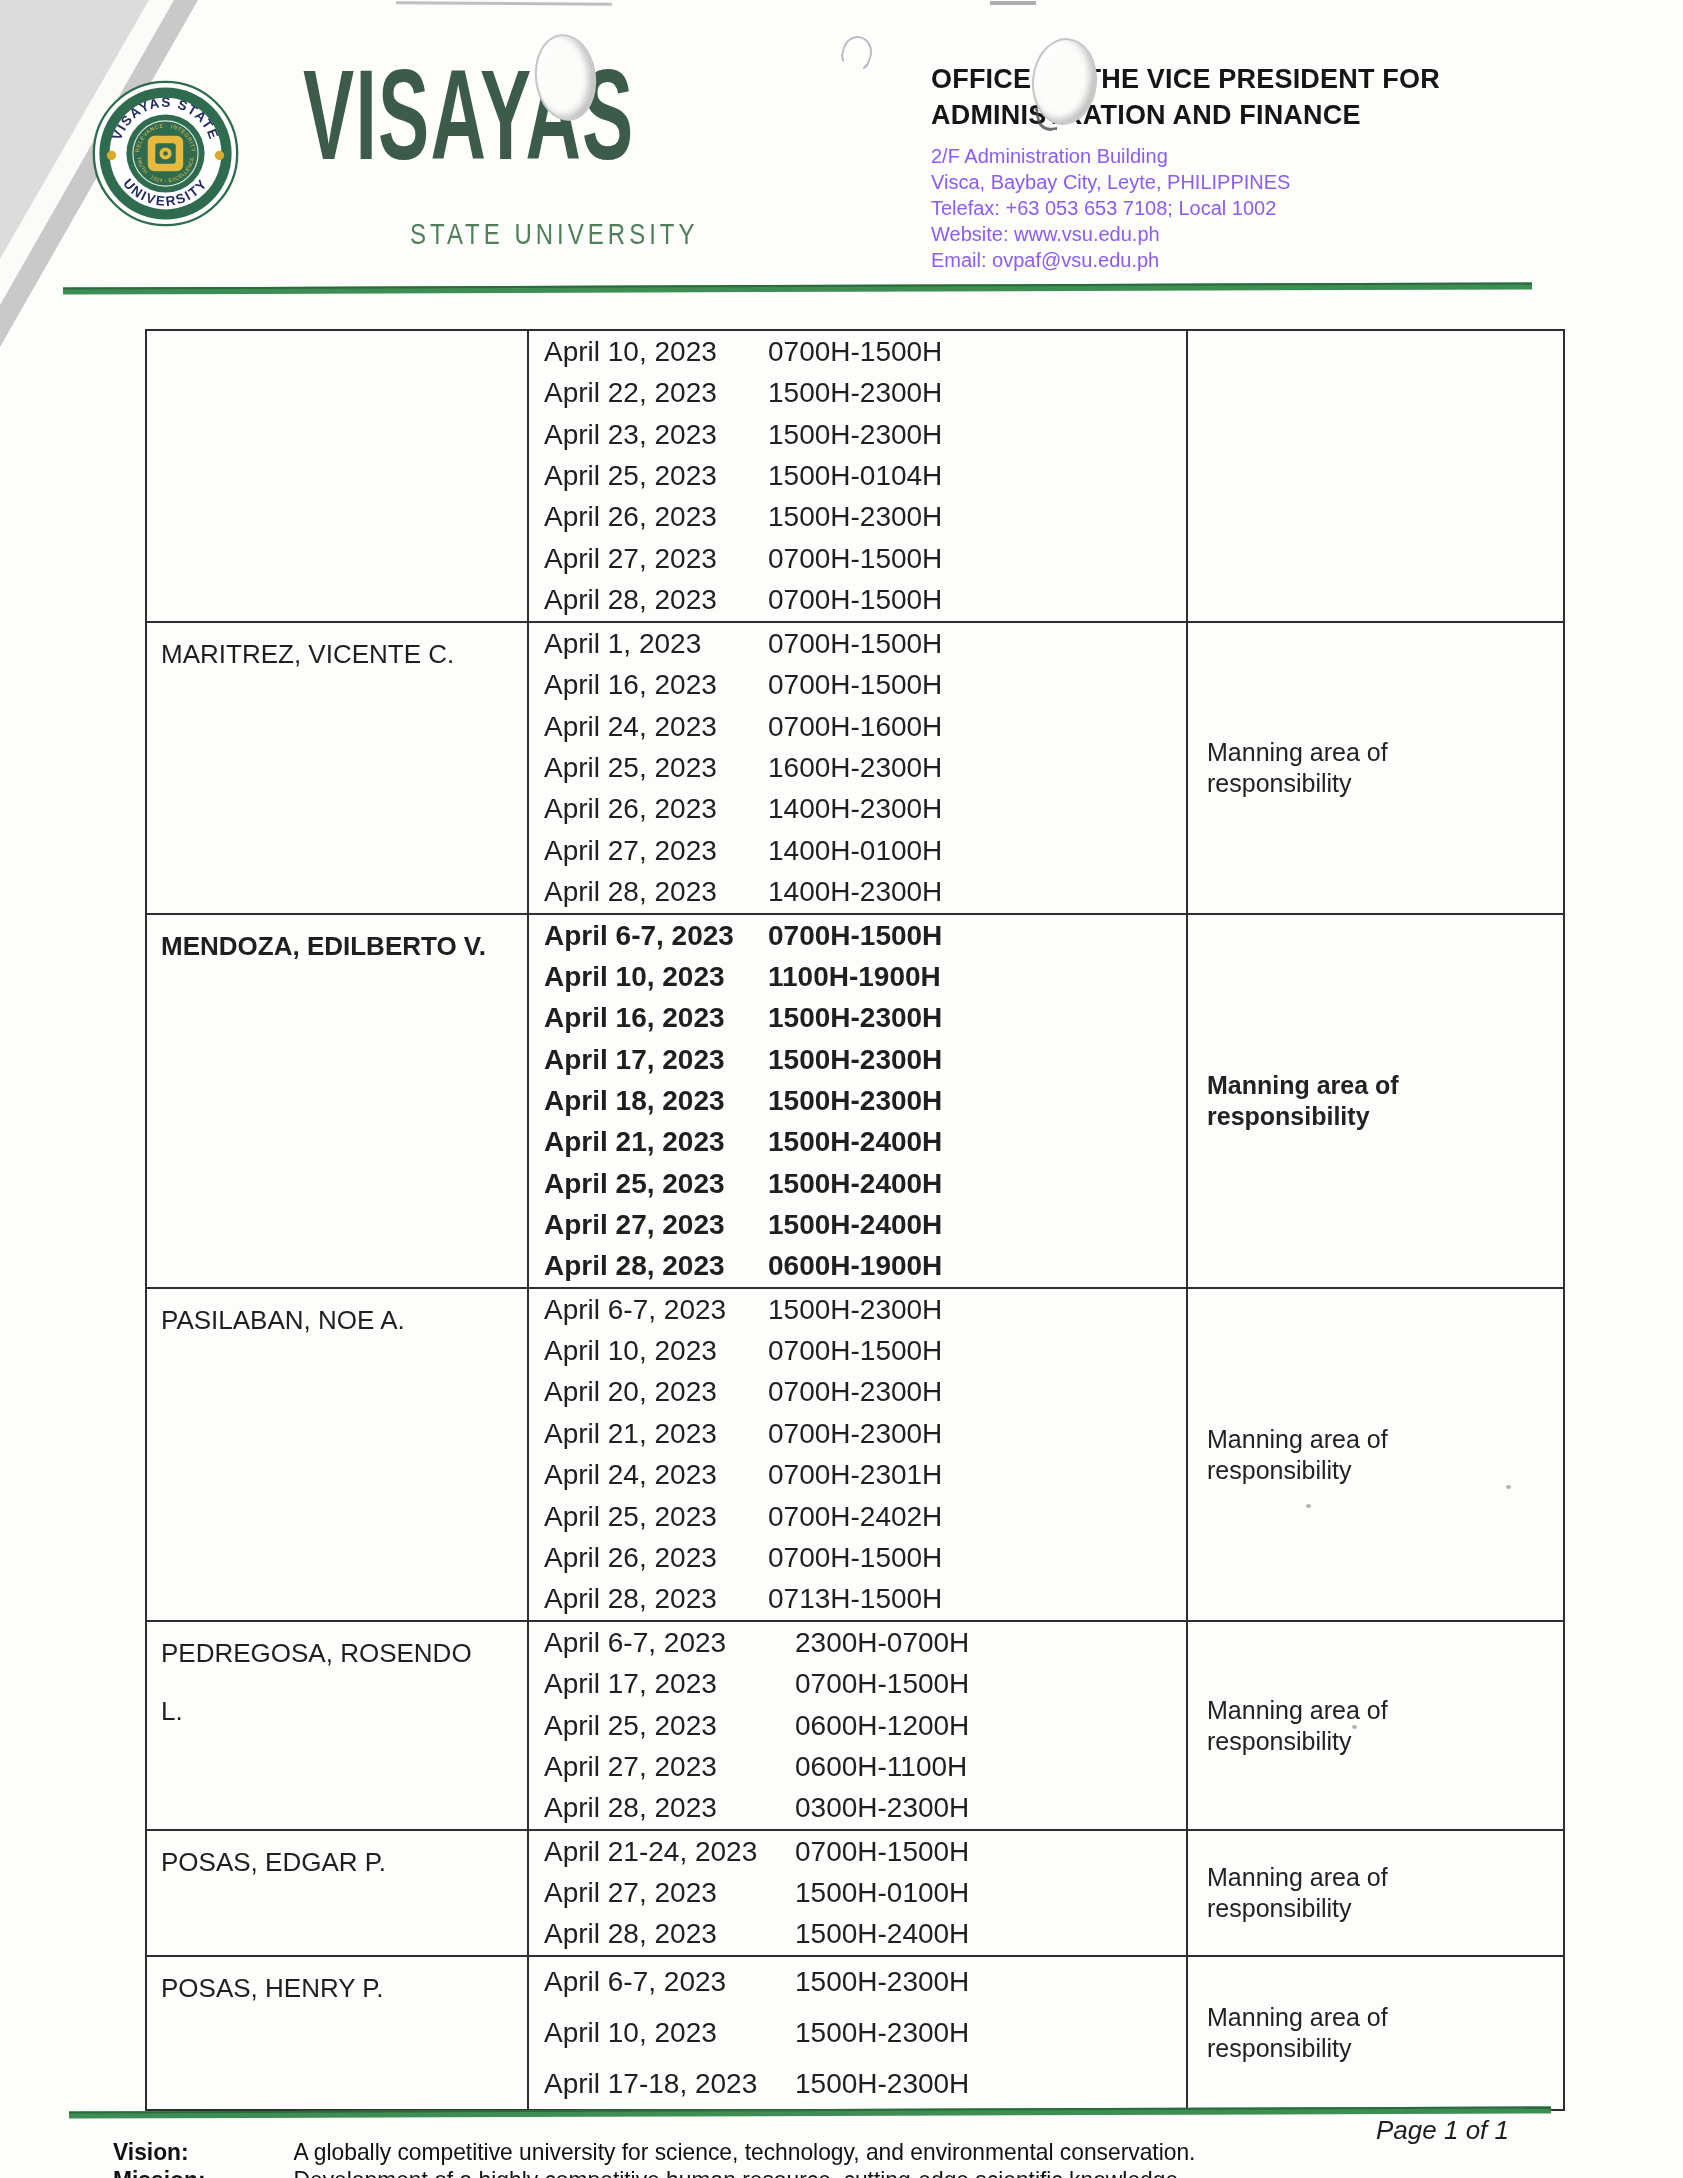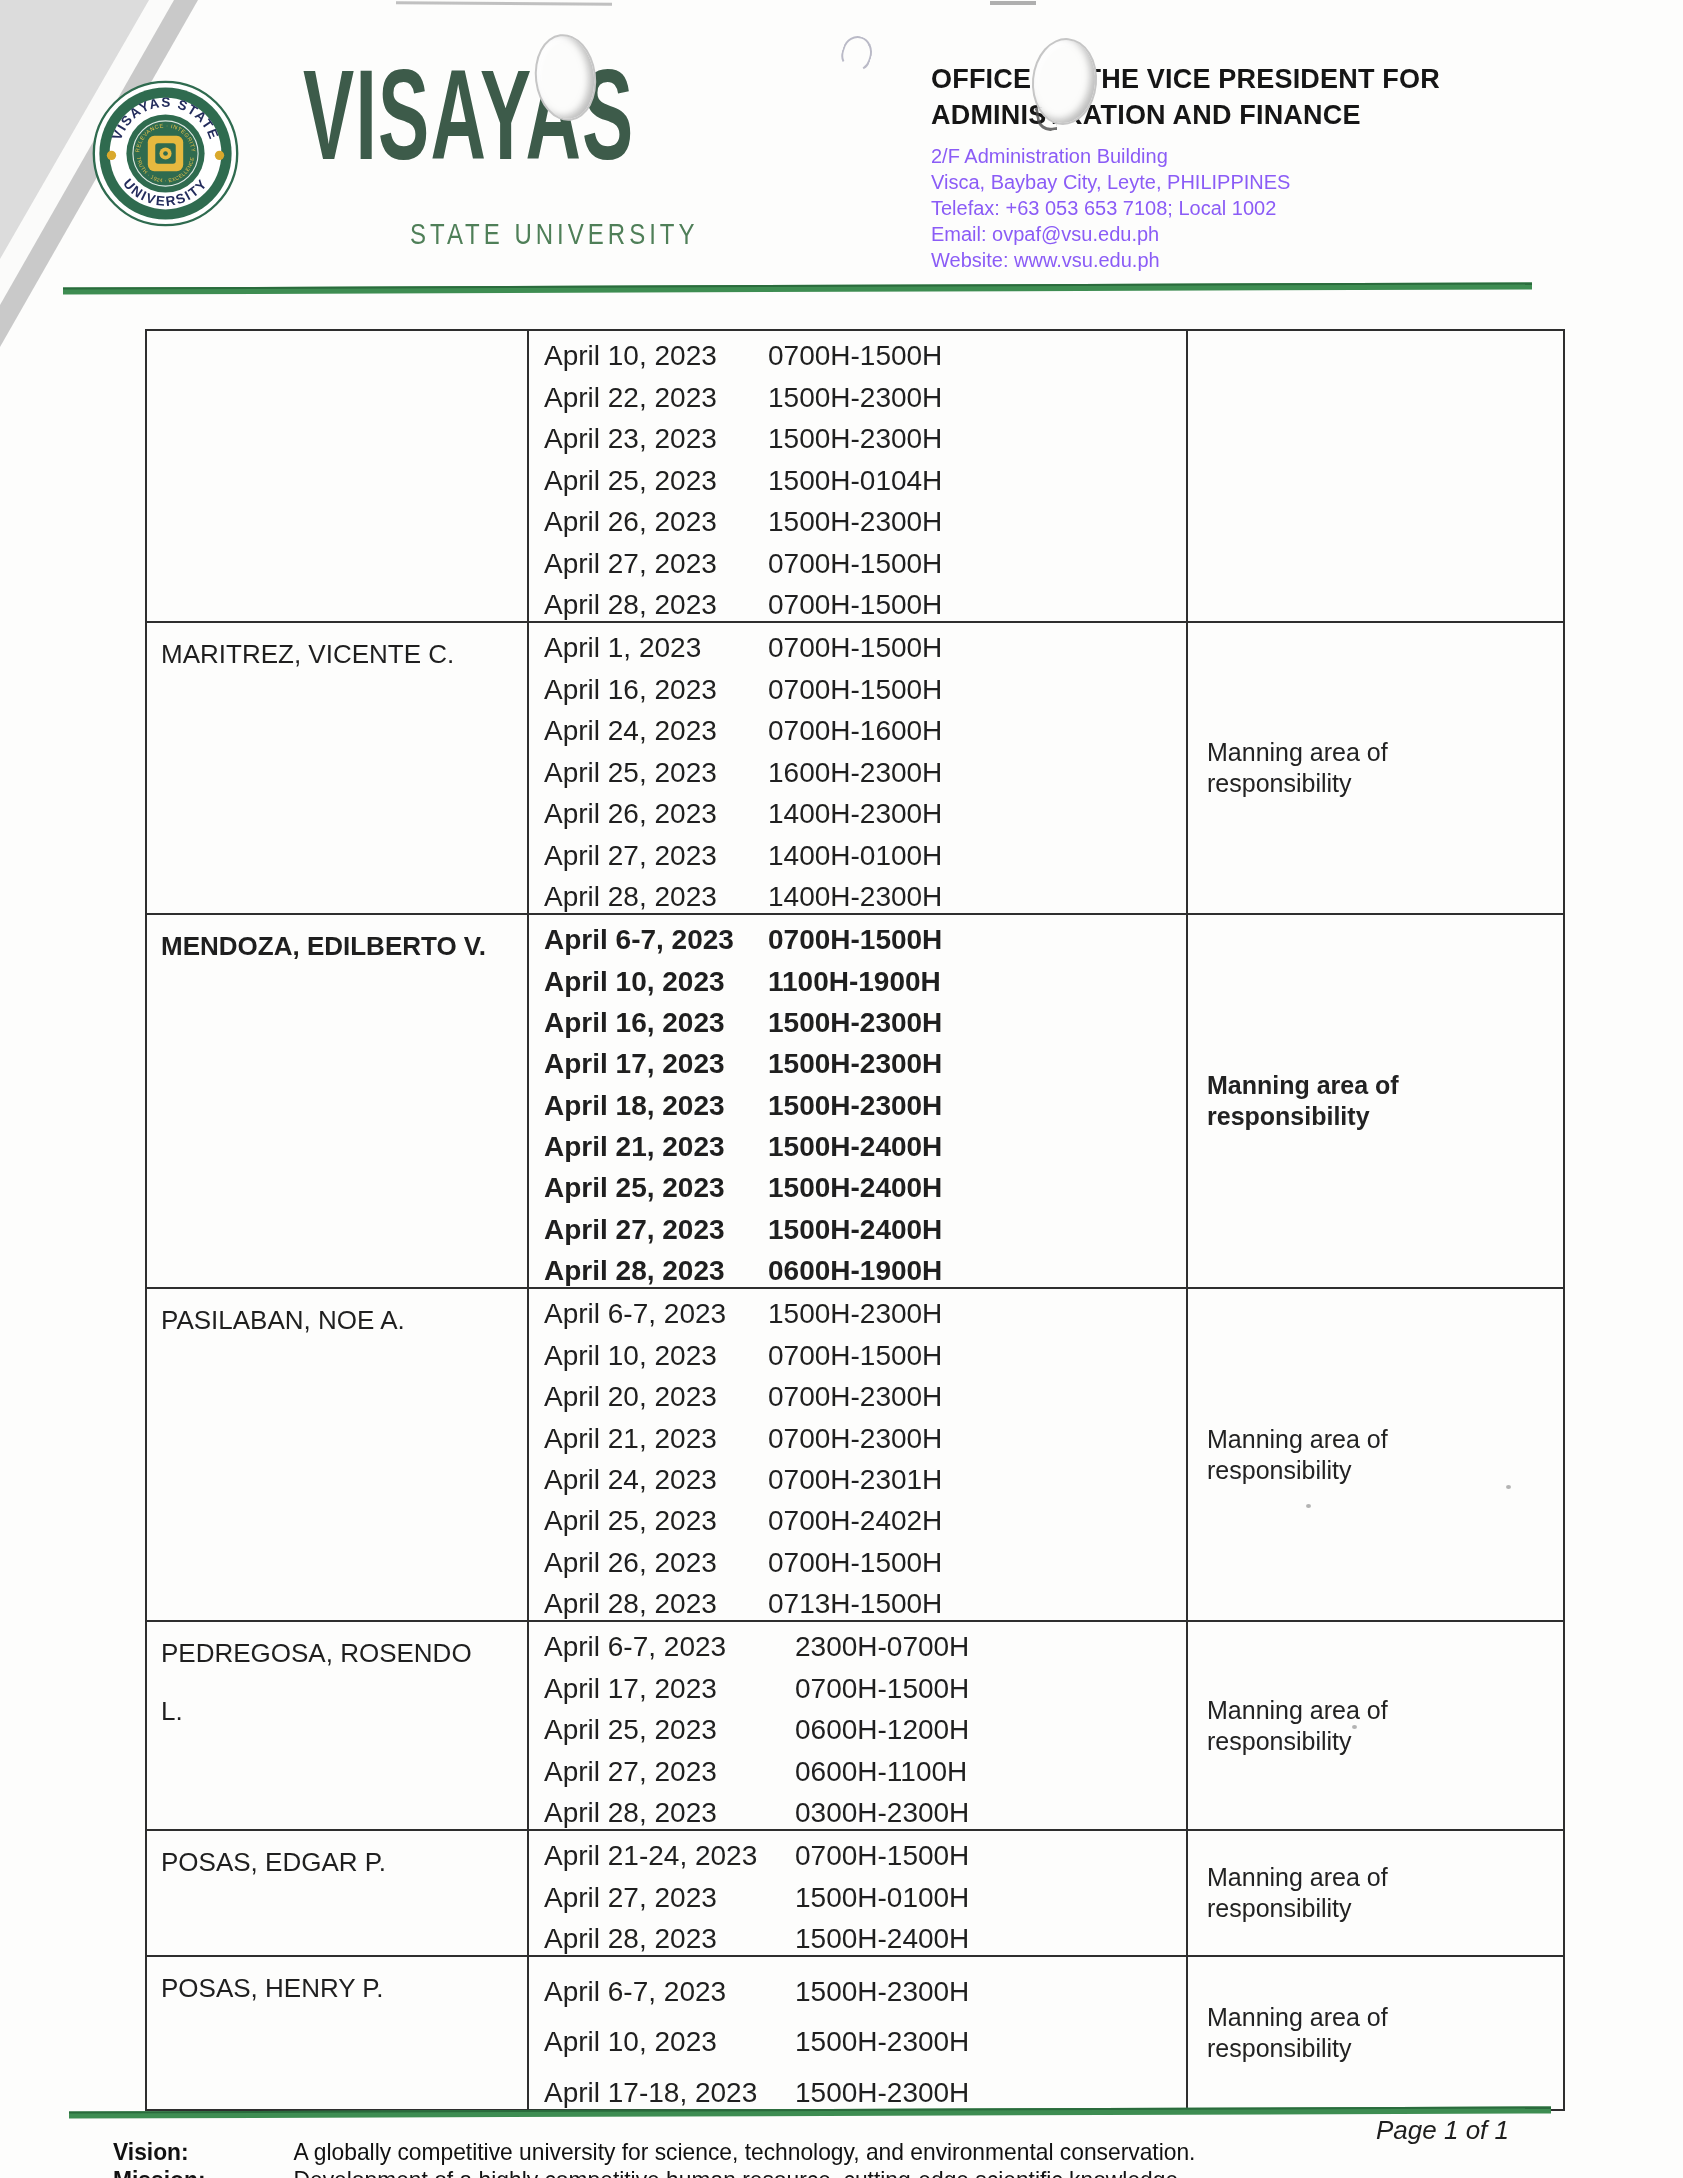--- a/index.html
+++ b/index.html
@@ -39,21 +39,21 @@
   .rule.top{left:63px;top:285px;width:1469px;}
   .rule.bottom{left:69px;top:2109px;width:1482px;}
   
   .tbl{position:absolute;left:145px;top:329px;width:1416px;border:2.5px solid #2e2e2e;background:transparent;}
   .section{display:flex;border-bottom:2px solid #2e2e2e;}
   .section:last-child{border-bottom:none;}
   .col-name{width:382px;border-right:2px solid #2e2e2e;padding:15px 16px 0 14px;
         font-size:26px;line-height:33px;box-sizing:border-box;}
   .name-cont{margin-top:25px;}
   .col-shifts{width:659px;border-right:2px solid #2e2e2e;display:flex;flex-direction:column;box-sizing:border-box;}
-  .shift-row{flex:1;display:flex;align-items:flex-end;font-size:28px;}
+  .shift-row{flex:1;display:flex;align-items:center;font-size:28px;}
   .shift-date{margin-left:15px;width:224px;}
   .section.shift .shift-date{width:251px;}
   .col-remark{flex:1;display:flex;flex-direction:column;justify-content:center;
         padding-left:19px;font-size:25px;line-height:31px;color:#222;}
   
   .page-label{position:absolute;left:1346px;top:2115px;width:193px;text-align:center;
         font-style:italic;font-size:26px;color:#1d1d1d;}
   .form-code{position:absolute;left:1410px;top:2148px;font-weight:bold;font-size:27px;color:#7f1d1d;margin-top:28px;}
   .vm-row{position:absolute;left:113px;display:flex;transform:scaleX(.95);transform-origin:0 0;white-space:nowrap;}
   .vm-row .lbl{font-weight:bold;font-size:24px;width:190px;color:#111;}
@@ -115,22 +115,22 @@
 
   <div class="office">
     <div class="title">
       <div>OFFICE OF THE VICE PRESIDENT FOR</div>
       <div>ADMINISTRATION AND FINANCE</div>
     </div>
     <div class="contact">
       <div>2/F Administration Building</div>
       <div>Visca, Baybay City, Leyte, PHILIPPINES</div>
       <div>Telefax: +63 053 653 7108; Local 1002</div>
+      <div>Website: www.vsu.edu.ph</div>
       <div>Email: ovpaf@vsu.edu.ph</div>
-      <div>Website: www.vsu.edu.ph</div>
     </div>
   </div>
 
   <div class="rule top"></div>
 
   <div class="tbl">
       <div class="section" style="height: 290px;">
     <div class="col-name"></div>
     <div class="col-shifts">
           <div class="shift-row">

